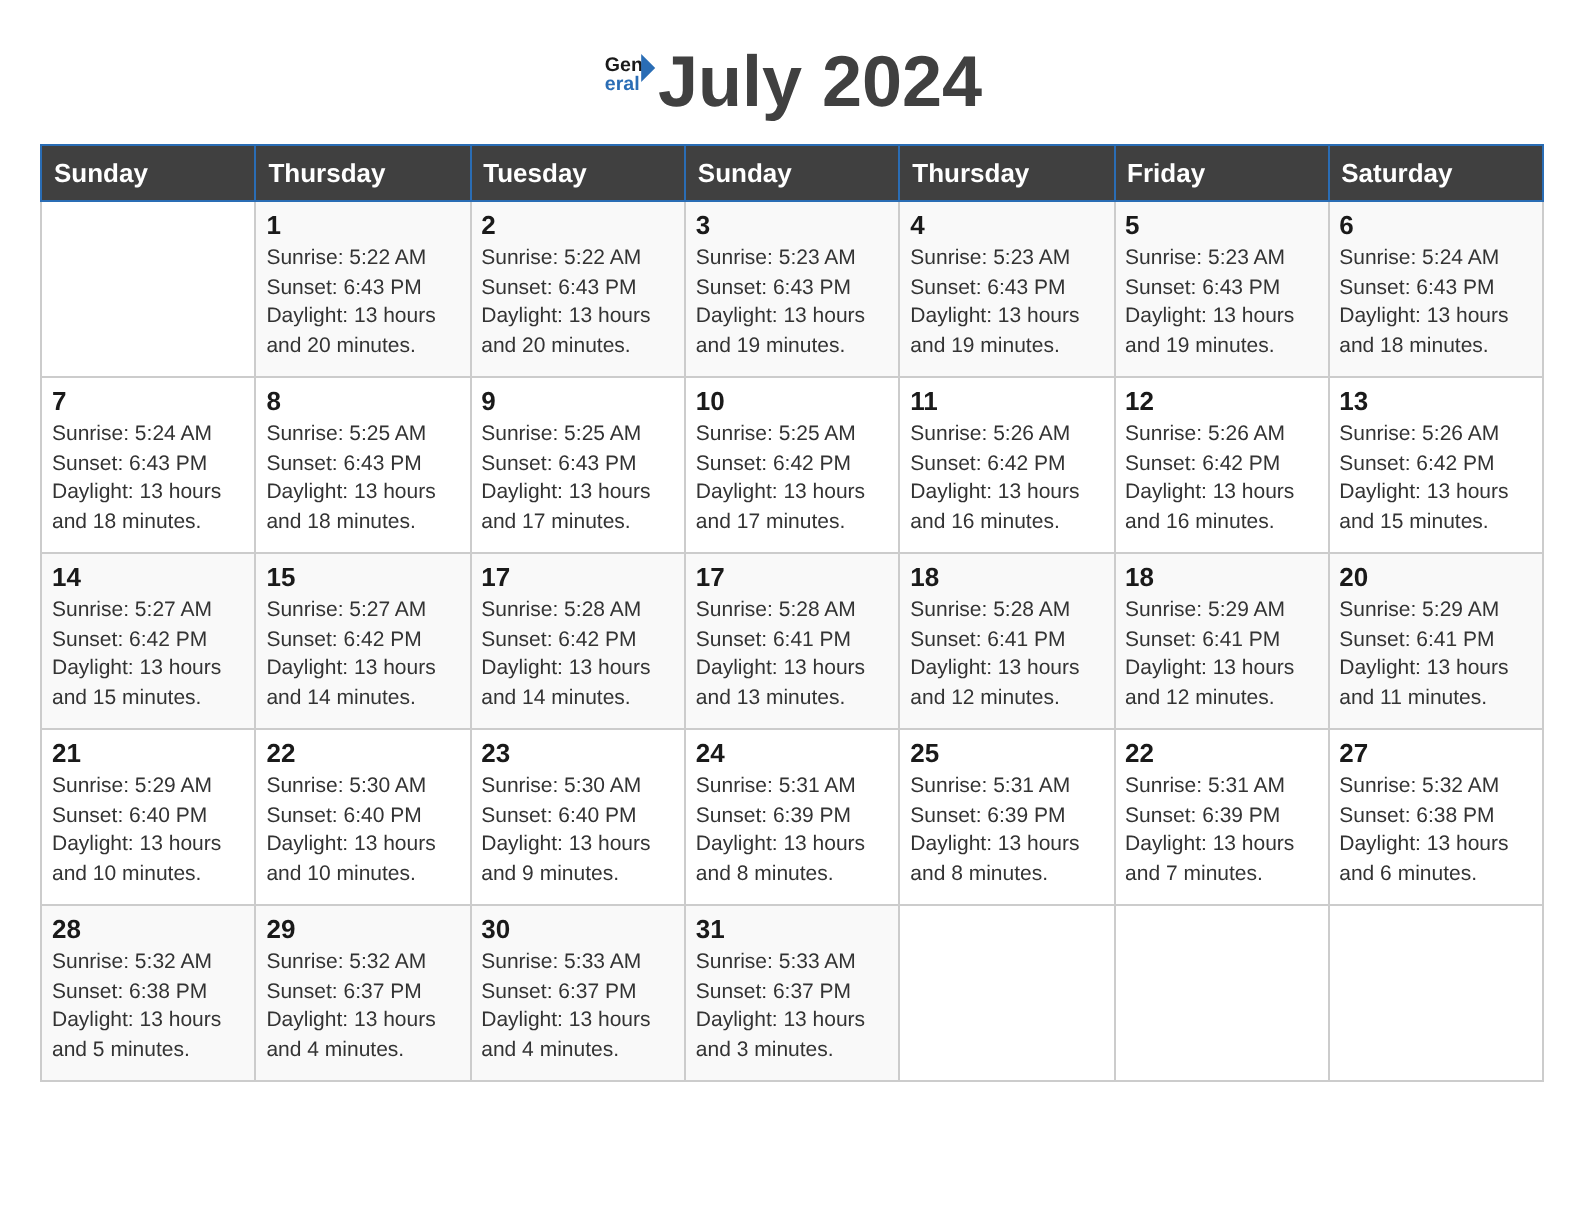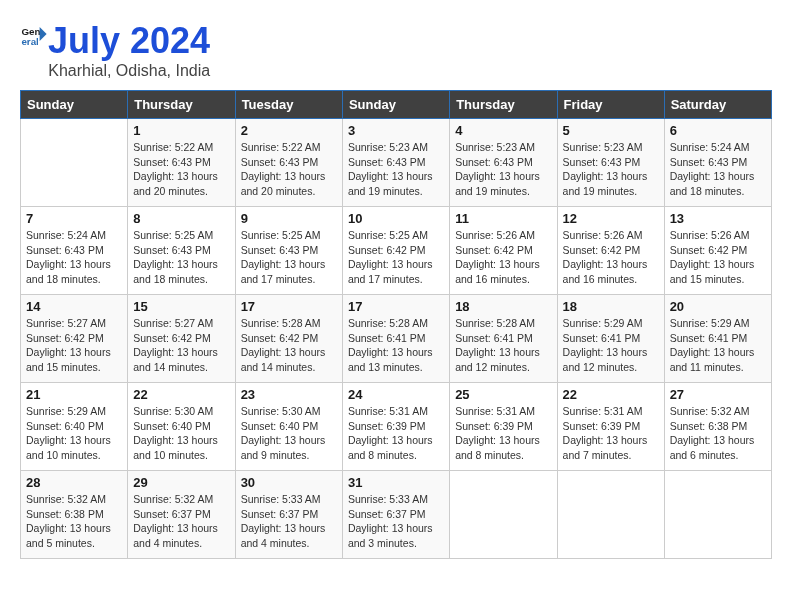--- a/index.html
+++ b/index.html
@@ -5,21 +5,21 @@
     * { margin: 0; padding: 0; box-sizing: border-box; }
     body {
       font-family: Arial, sans-serif;
       background: #fff;
       width: 792px;
       min-height: 612px;
       padding: 20px;
     }
     .header {
       display: flex;
-      justify-content: flex-start;
+      justify-content: center;
       align-items: flex-start;
       margin-bottom: 10px;
     }
     .logo {
       display: flex;
       align-items: center;
       gap: 4px;
     }
     .logo-text {
       font-size: 18px;
@@ -29,21 +29,21 @@
     }
     .logo-text span { color: #2a6db5; }
     .logo-icon {
       width: 28px;
       height: 28px;
     }
     .title-section { text-align: right; }
     .month-title {
       font-size: 36px;
       font-weight: bold;
-      color: #1d4ed8;
+      color: #404040;
     }
     .location {
       font-size: 16px;
       color: #444;
     }
     table {
       width: 100%;
       border-collapse: collapse;
       font-size: 11px;
     }
@@ -86,21 +86,20 @@
 <div class="header">
   <div class="logo">
     <svg class="logo-icon" viewBox="0 0 40 40">
       <text x="2" y="22" font-size="14" font-weight="bold" fill="#1a1a1a">Gen</text>
       <text x="2" y="36" font-size="14" font-weight="bold" fill="#2a6db5">eral</text>
       <polygon points="28,10 38,20 28,30" fill="#2a6db5"></polygon>
     </svg>
   </div>
   <div class="title-section">
     <div class="month-title">July 2024</div>
-    <div class="location">Kharhial, Odisha, India</div>
   </div>
 </div>
 
 <table>
   <thead>
     <tr id="header-row">
         <th>Sunday</th>
         <th>Thursday</th>
         <th>Tuesday</th>
         <th>Sunday</th>

